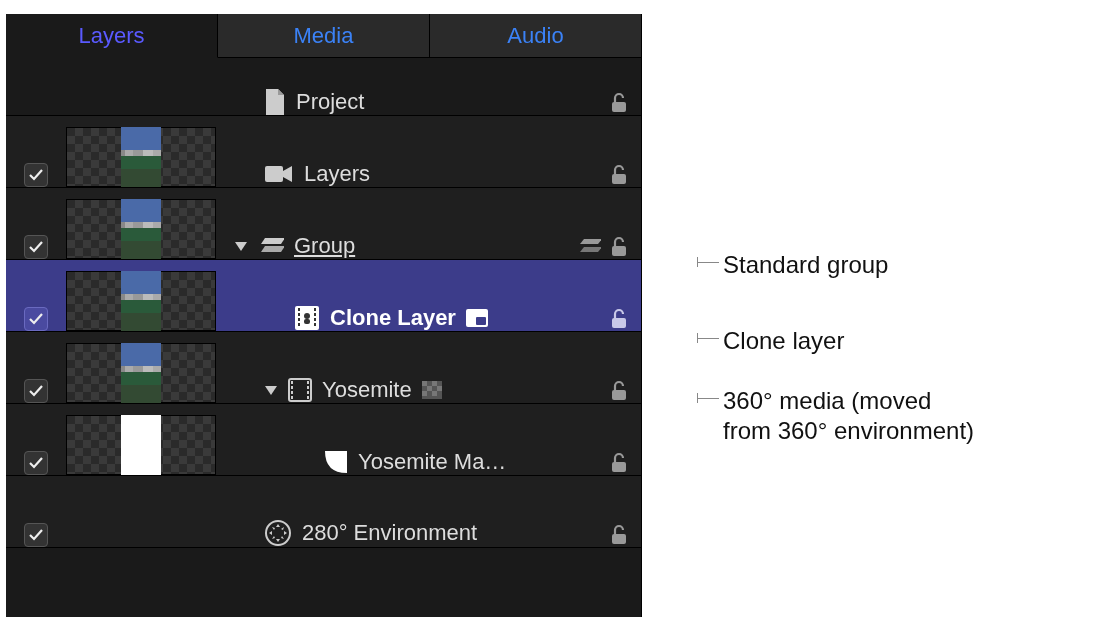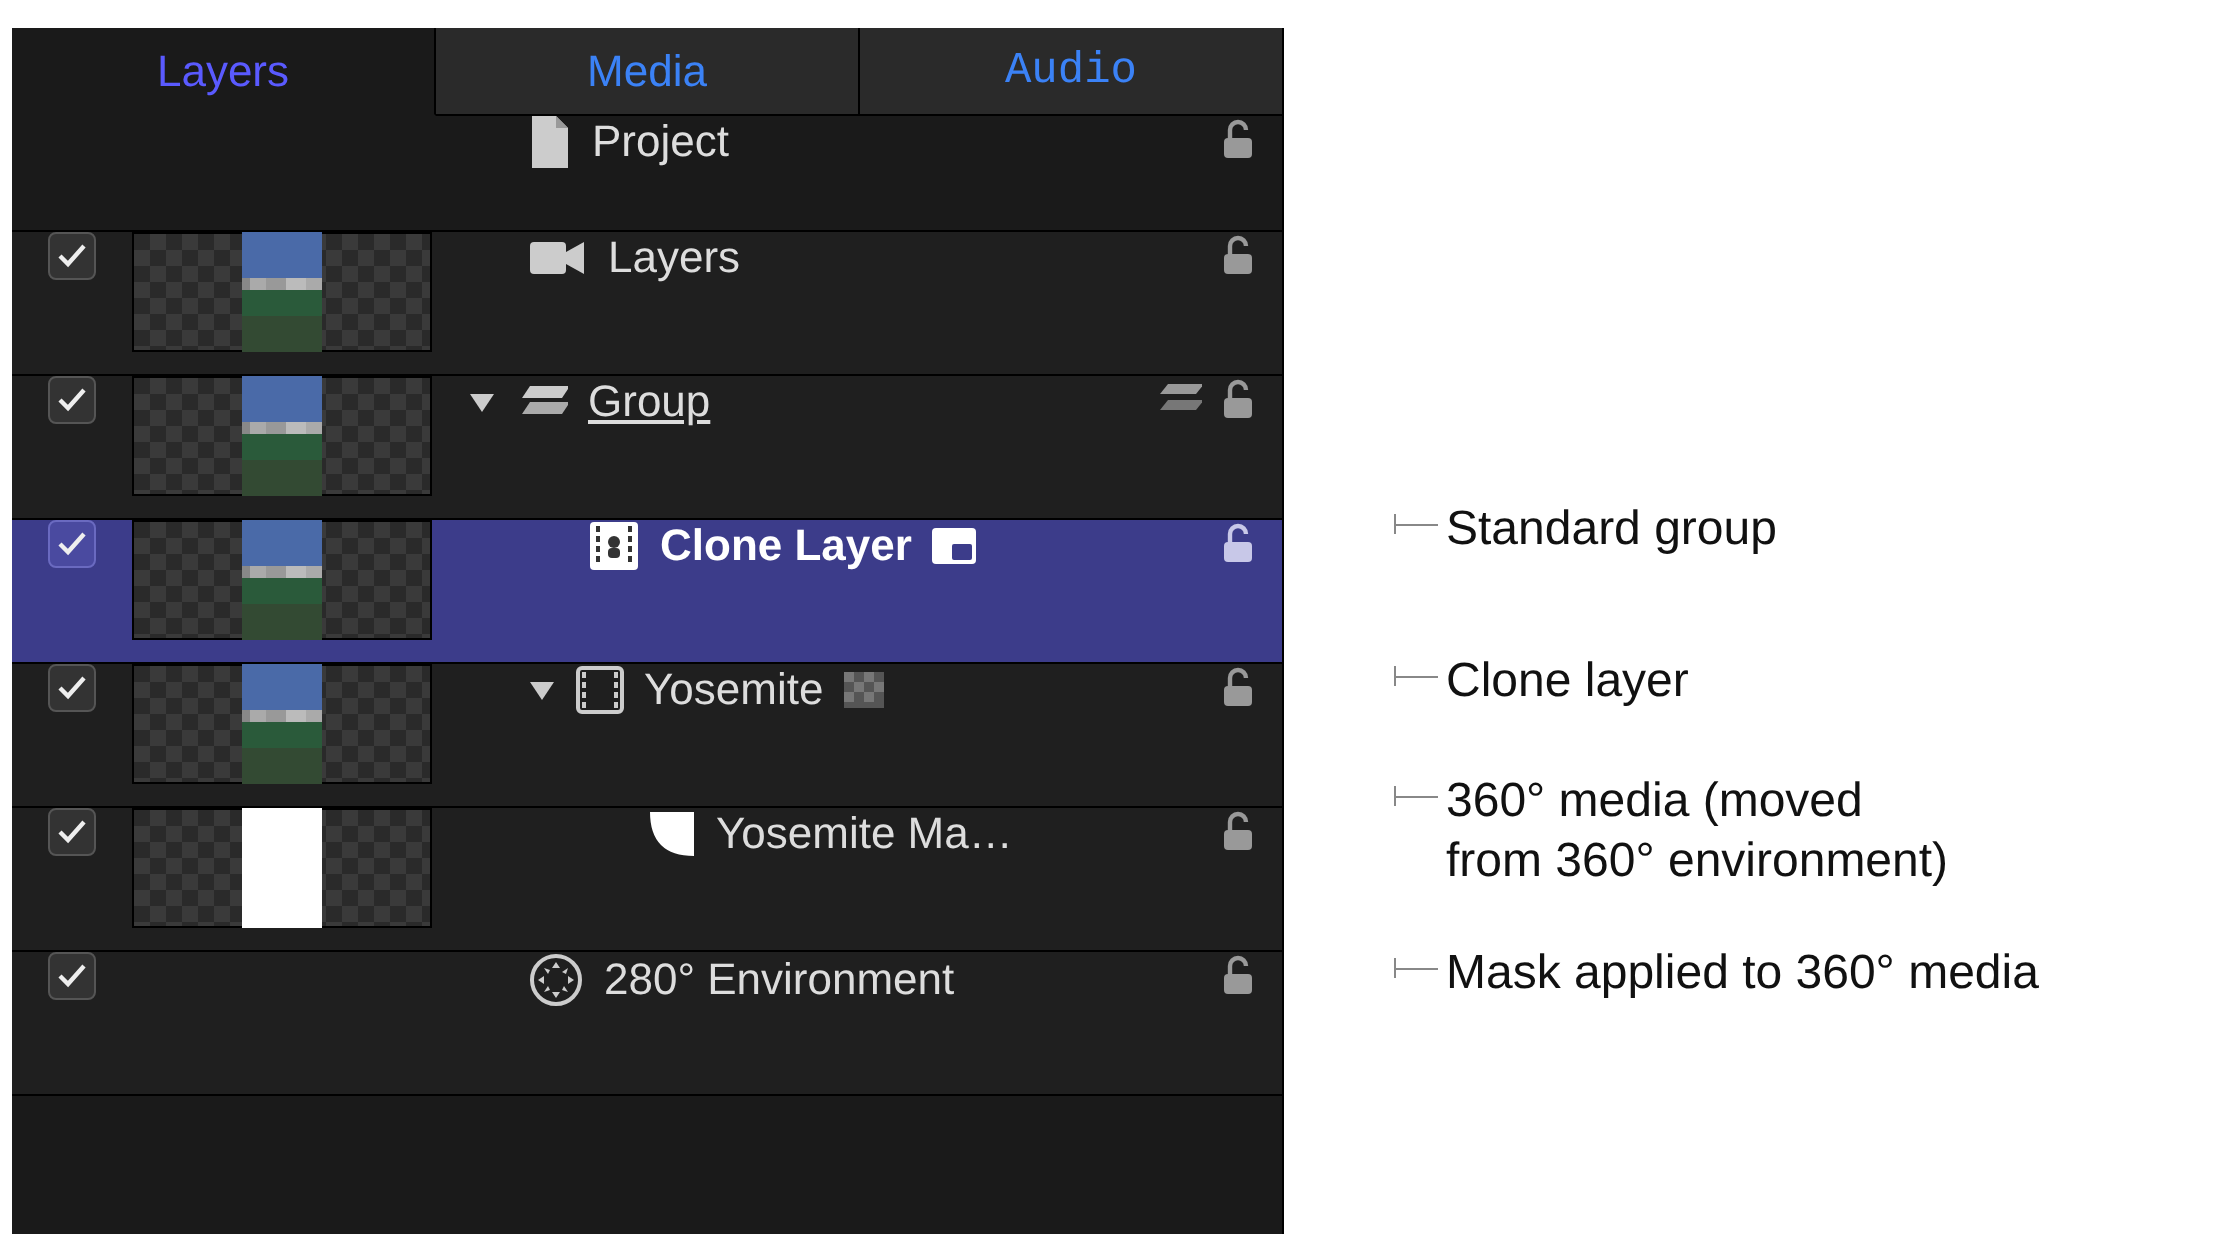--- a/index.html
+++ b/index.html
@@ -39,27 +39,27 @@
     border-right: 1px solid #000;
     border-bottom: 1px solid #000;
     background: #2a2a2a;
     cursor: pointer;
   }
   .tab.active {
     background: #1a1a1a;
     color: #5a5aff;
     border-bottom: 1px solid transparent;
   }
-  .tab:last-child { border-right: none; font-family: Liberation Mono, monospace; }
+  .tab:last-child { border-right: none; }
 
   
   .rows { display: flex; flex-direction: column; }
   .row {
     display: flex;
-    align-items: flex-start;
+    align-items: flex-end;
     height: 72px;
     border-bottom: 1px solid #000;
     background: #1f1f1f;
     position: relative;
     padding-right: 10px;
   }
   .row.header-row {
     height: 58px;
     background: #1a1a1a;
   }
@@ -443,19 +443,14 @@
     <div class="line" style="left:-26px;width:22px;top:12px"></div>
     <div class="tick" style="left:-26px;top:7px"></div>
     <span>Clone layer</span>
   </div>
   <div class="anno" style="top:386px">
     <div class="line" style="left:-26px;width:22px;top:12px"></div>
     <div class="tick" style="left:-26px;top:7px"></div>
     <div><span>360° media (moved</span></div>
     <div><span>from 360° environment)</span></div>
   </div>
-  <div class="anno" style="top:472px">
-    <div class="line" style="left:-26px;width:22px;top:12px"></div>
-    <div class="tick" style="left:-26px;top:7px"></div>
-    <span>Mask applied to 360° media</span>
-  </div>
 
 </div>
 
 </body></html>

